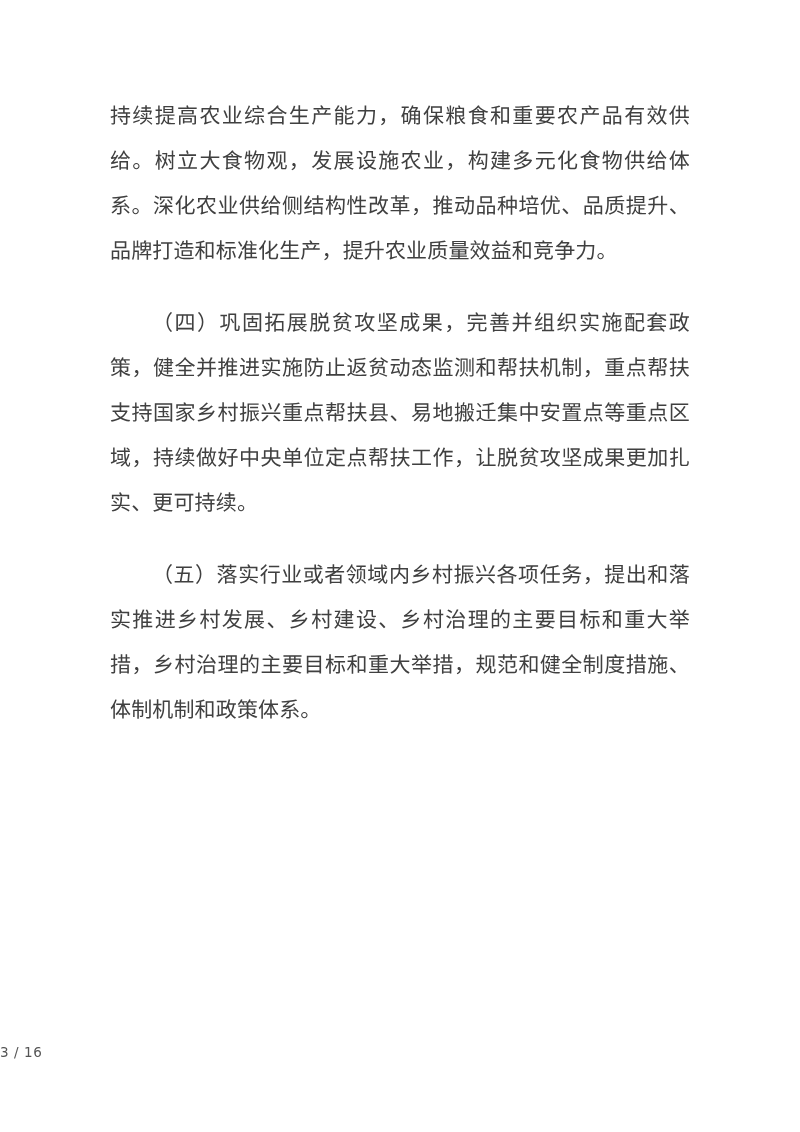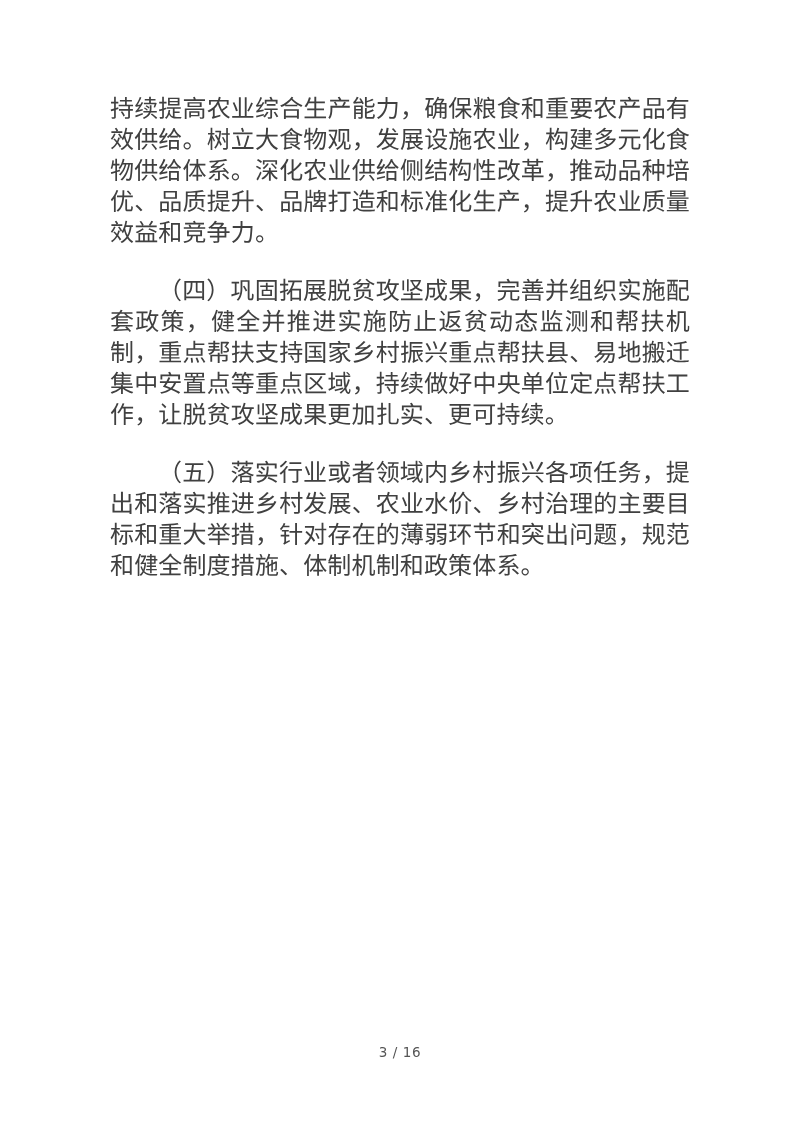--- a/index.html
+++ b/index.html
@@ -21,22 +21,22 @@
 
   .doc-body {
     position: absolute;
     left: 110px;
     top: 94px;
     width: 580px;
   }
 
   .para {
     margin: 0 0 27px 0;
-    font-size: 24px;
-    line-height: 31px;
+    font-size: 21px;
+    line-height: 45px;
     color: #404040;
     text-align: justify;
     text-justify: inter-character;
     letter-spacing: 0.15px;
     word-break: break-all;
     -webkit-font-smoothing: antialiased;
   }
 
   .para:last-child {
     margin-bottom: 0;
@@ -44,39 +44,38 @@
 
   .para.indent {
     text-indent: 2em;
   }
 
   .page-footer {
     position: absolute;
     left: 0;
     right: 0;
     top: 1042px;
-    text-align: center;
     font-size: 13.5px;
     line-height: 20px;
     color: #555555;
     letter-spacing: 0.6px;
     font-family: "DejaVu Sans", "Liberation Sans", sans-serif;
   }
 </style>
 </head>
 <body>
 
 <div class="page">
 
   <div class="doc-body">
 
     <p class="para">持续提高农业综合生产能力，确保粮食和重要农产品有效供给。树立大食物观，发展设施农业，构建多元化食物供给体系。深化农业供给侧结构性改革，推动品种培优、品质提升、品牌打造和标准化生产，提升农业质量效益和竞争力。</p>
 
     <p class="para indent">（四）巩固拓展脱贫攻坚成果，完善并组织实施配套政策，健全并推进实施防止返贫动态监测和帮扶机制，重点帮扶支持国家乡村振兴重点帮扶县、易地搬迁集中安置点等重点区域，持续做好中央单位定点帮扶工作，让脱贫攻坚成果更加扎实、更可持续。</p>
 
-    <p class="para indent">（五）落实行业或者领域内乡村振兴各项任务，提出和落实推进乡村发展、农业水价、乡村治理的主要目标和重大举措，针对存在的薄弱环节和突出问题，规范和健全制度措施、体制机制和政策体系。</p>
+    <p class="para indent">（五）落实行业或者领域内乡村振兴各项任务，提出和落实推进乡村发展、乡村建设、乡村治理的主要目标和重大举措，乡村治理的主要目标和重大举措，规范和健全制度措施、体制机制和政策体系。</p>
 
 
   </div>
 
   <div class="page-footer">3 / 16</div>
 
 </div>
 
 </body></html>

